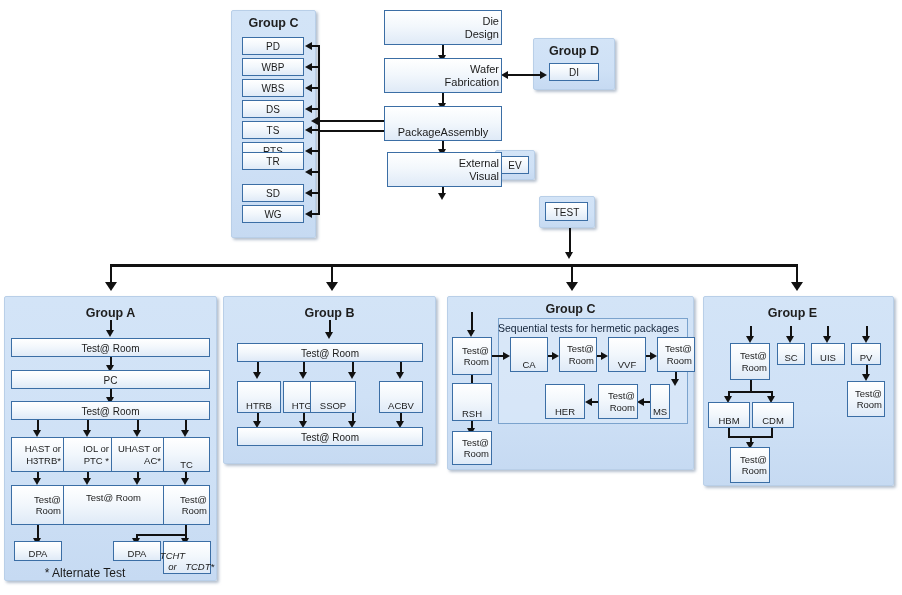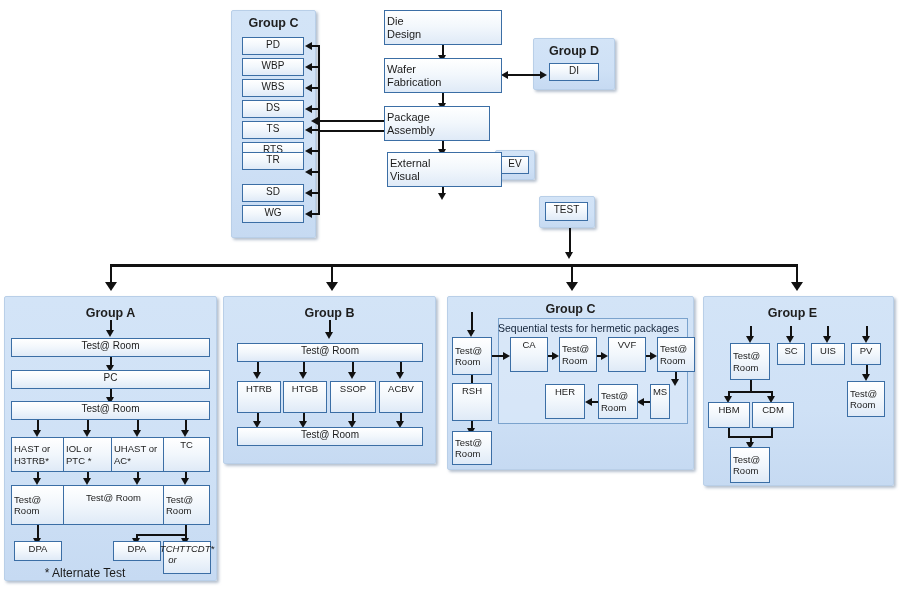--- a/index.html
+++ b/index.html
@@ -18,21 +18,21 @@
   
   .box{
     position:absolute;
     box-sizing:border-box;
     border:1.6px solid #3b6ea5;
     background:linear-gradient(180deg,#ffffff 0%,#f2f7fc 48%,#dfeaf7 100%);
     color:#1b1b1b;
     font-size:11px;
     line-height:1.18;
     display:flex;
-    align-items:flex-start;
+    align-items:flex-end;
     justify-content:center;
     text-align:center;
     padding:1px 2px;
     z-index:5;
   }
   .box.small{font-size:10px;}
   .box.tiny{font-size:9.5px;}
 
   
   .panel{
@@ -138,21 +138,21 @@
     <span>Wafer</span>
     <span>Fabrication</span>
   </div>
   <div class="ln lnv" style="left:442px;top:93px;height:12px;"></div>
   <div class="arr arr-d" style="left:438px;top:103px;"></div>
 
   <div class="ln lnh" style="left:508px;top:74px;width:32px;"></div>
   <div class="arr arr-l" style="left:501px;top:70.5px;"></div>
   <div class="arr arr-r" style="left:540px;top:70.5px;"></div>
 
-  <div class="box" style="left:384px;top:106px;width:106px;height:35px;flex-direction:column;">
+  <div class="box" style="left:384px;top:106px;width:118px;height:35px;flex-direction:row;">
     <span>Package</span>
     <span>Assembly</span>
   </div>
   <div class="ln lnv" style="left:442px;top:141px;height:11px;"></div>
   <div class="arr arr-d" style="left:438px;top:149px;"></div>
 
   <div class="box" style="left:387px;top:152px;width:115px;height:35px;flex-direction:column;">
     <span>External</span>
     <span>Visual</span>
   </div>
@@ -277,21 +277,21 @@
   <div class="arr arr-d" style="left:253px;top:372px;"></div>
   <div class="ln lnv" style="left:303px;top:362px;height:12px;"></div>
   <div class="arr arr-d" style="left:299px;top:372px;"></div>
   <div class="ln lnv" style="left:352px;top:362px;height:12px;"></div>
   <div class="arr arr-d" style="left:348px;top:372px;"></div>
   <div class="ln lnv" style="left:400px;top:362px;height:12px;"></div>
   <div class="arr arr-d" style="left:396px;top:372px;"></div>
 
   <div class="box tiny" style="left:237px;top:381px;width:44px;height:32px;">HTRB</div>
   <div class="box tiny" style="left:283px;top:381px;width:44px;height:32px;">HTGB</div>
-  <div class="box tiny" style="left:330px;top:381px;width:46px;height:32px;">SSOP</div>
+  <div class="box tiny" style="left:310px;top:381px;width:46px;height:32px;">SSOP</div>
   <div class="box tiny" style="left:379px;top:381px;width:44px;height:32px;">ACBV</div>
 
   <div class="ln lnv" style="left:257px;top:413px;height:10px;"></div>
   <div class="arr arr-d" style="left:253px;top:421px;"></div>
   <div class="ln lnv" style="left:303px;top:413px;height:10px;"></div>
   <div class="arr arr-d" style="left:299px;top:421px;"></div>
   <div class="ln lnv" style="left:352px;top:413px;height:10px;"></div>
   <div class="arr arr-d" style="left:348px;top:421px;"></div>
   <div class="ln lnv" style="left:400px;top:413px;height:10px;"></div>
   <div class="arr arr-d" style="left:396px;top:421px;"></div>

